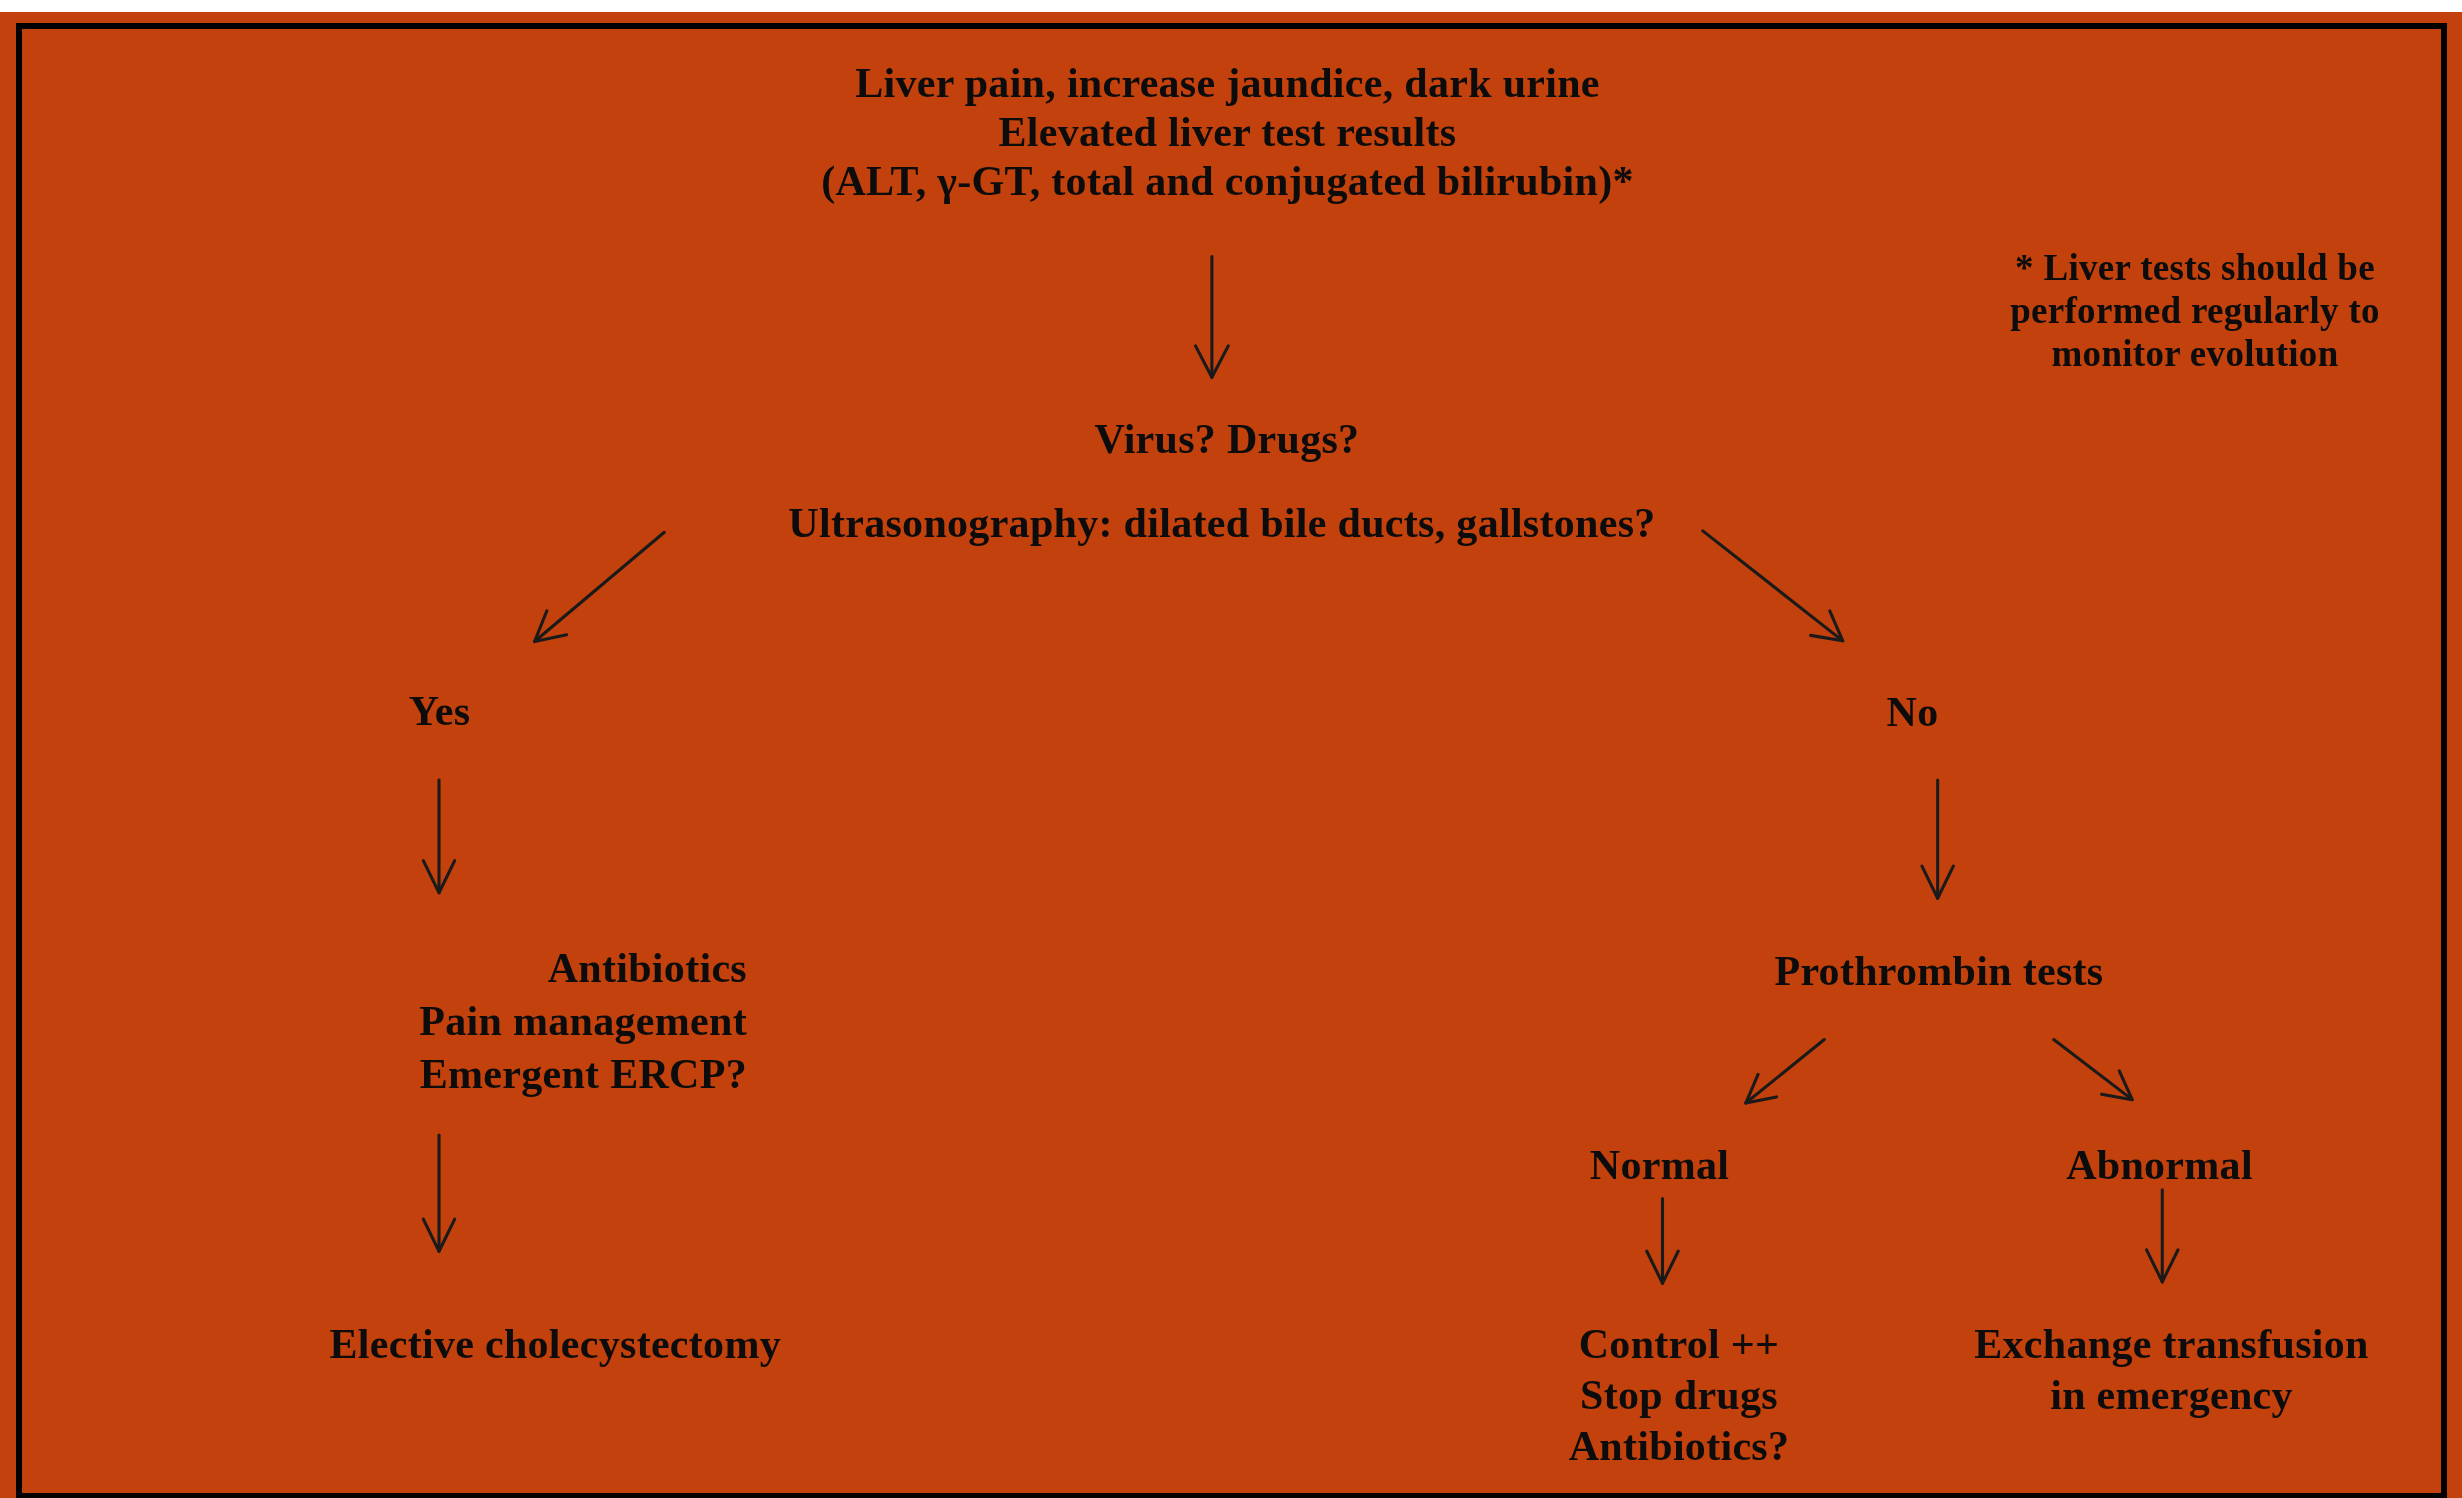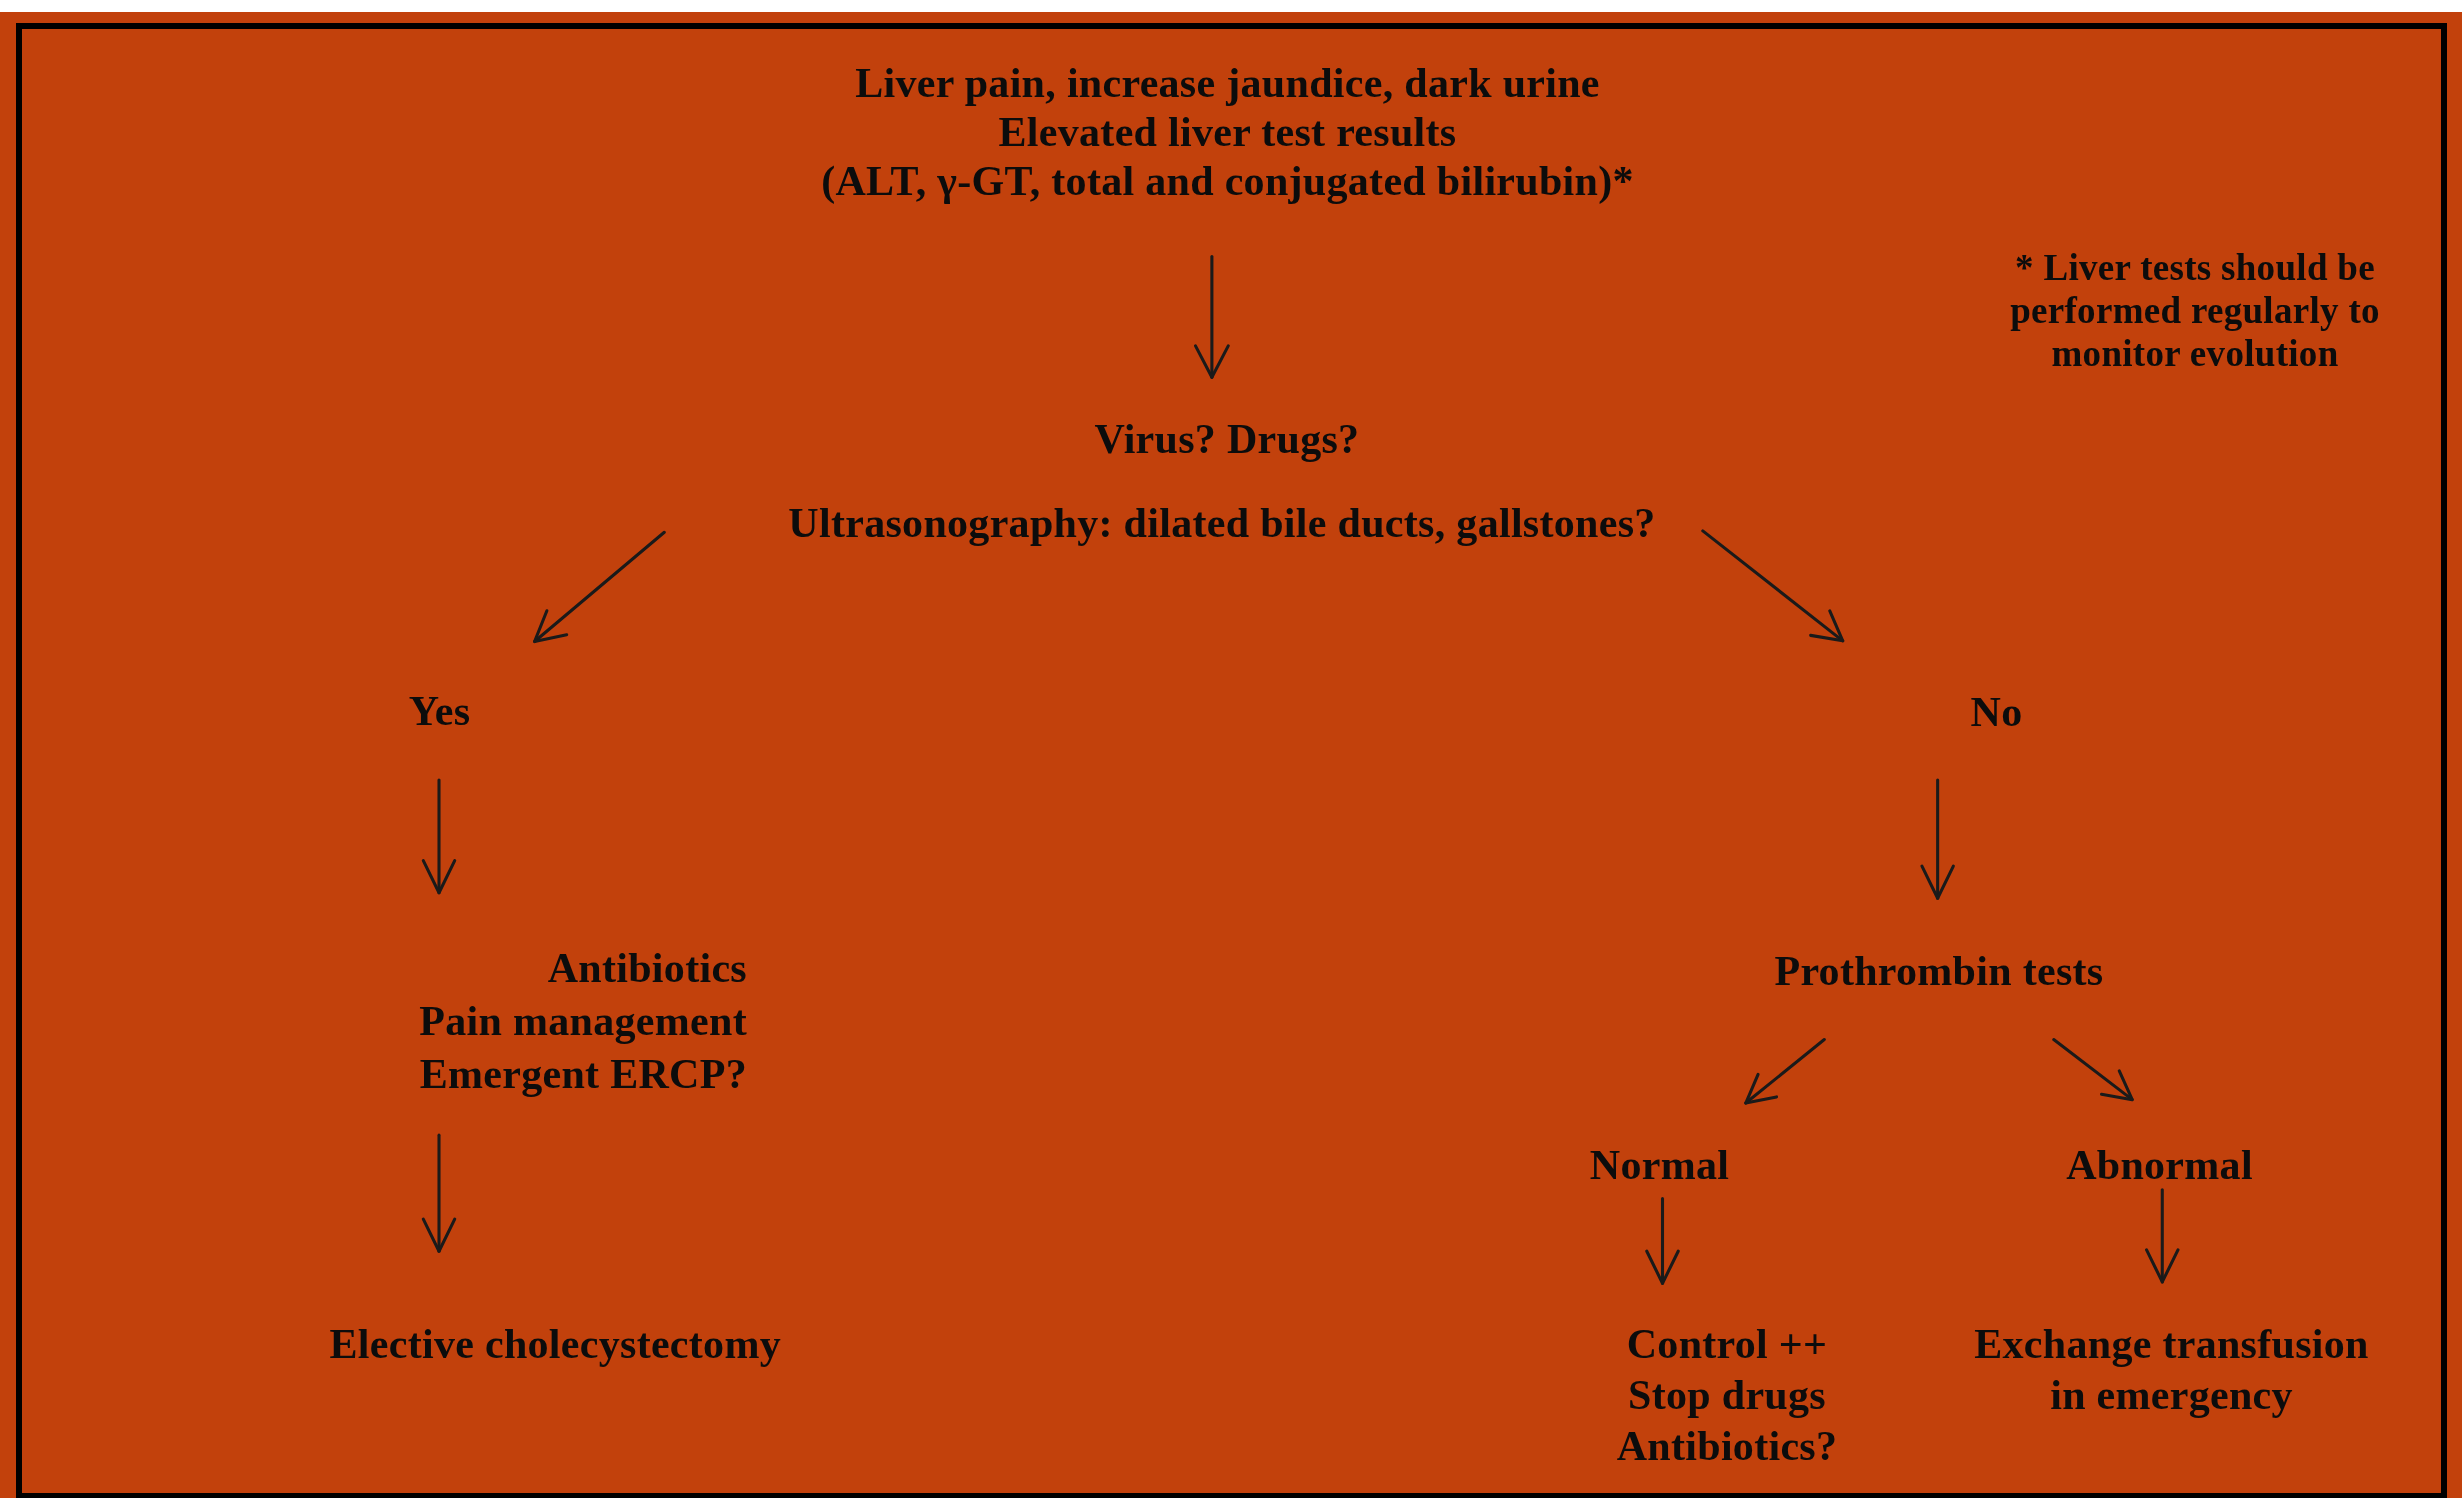--- a/index.html
+++ b/index.html
@@ -116,37 +116,37 @@
     <div>performed regularly to</div>
     <div>monitor evolution</div>
   </div>
 
   <div class="node" style="left: 749px; top: 401px; width: 956px;">Virus? Drugs?</div>
 
   <div class="node" style="left: 471px; top: 485px; width: 1502px;">Ultrasonography: dilated bile ducts, gallstones?</div>
 
   <div class="node" style="left: 303px; top: 673px; width: 273px;">Yes</div>
 
-  <div class="node" style="left: 1860px; top: 674px; width: 273px;">No</div>
+  <div class="node" style="left: 1776px; top: 674px; width: 273px;">No</div>
 
   <div class="node list-block" style="left: 132px; top: 930px; width: 615px; text-align: right;">
     <div>Antibiotics</div>
     <div>Pain management</div>
     <div>Emergent ERCP?</div>
   </div>
 
   <div class="node" style="left: 98px; top: 1306px; width: 683px; text-align: right;">Elective cholecystectomy</div>
 
   <div class="node" style="left: 1666px; top: 933px; width: 546px;">Prothrombin tests</div>
 
   <div class="node" style="left: 1523px; top: 1127px; width: 273px;">Normal</div>
 
   <div class="node" style="left: 1989px; top: 1127px; width: 341px;">Abnormal</div>
 
-  <div class="node list-tight" style="left: 1522px; top: 1307px; width: 410px;">
+  <div class="node list-tight" style="left: 1474px; top: 1307px; width: 410px;">
     <div>Control ++</div>
     <div>Stop drugs</div>
     <div>Antibiotics?</div>
   </div>
 
   <div class="node list-tight" style="left: 1864px; top: 1307px; width: 615px;">
     <div>Exchange transfusion</div>
     <div>in emergency</div>
   </div>
 

